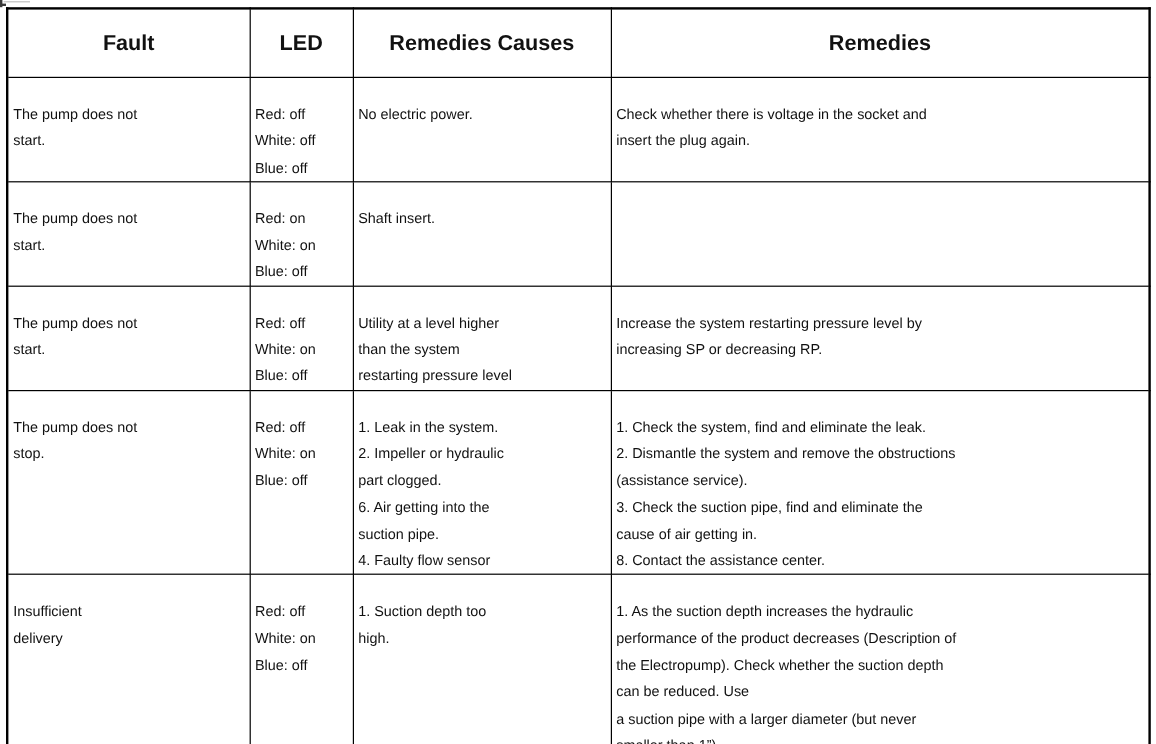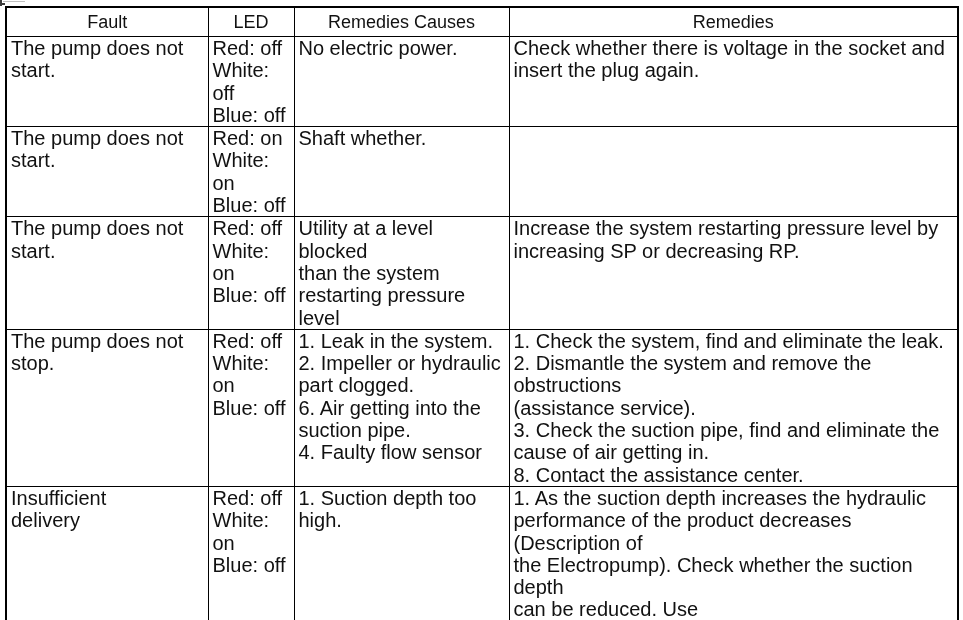--- a/index.html
+++ b/index.html
@@ -27,31 +27,31 @@
     top: 6px;
     width: 952px;
     border-collapse: collapse;
     table-layout: fixed;
     border: 2px solid #000000;
   }
   table.trouble th,
   table.trouble td {
     border: 1px solid #000000;
     vertical-align: top;
-    padding: 0 3px 0 4px;
-    font-size: 20px;
+    padding: 19px 3px 0 4px;
+    font-size: 12px;
     line-height: 22.3px;
     white-space: pre-line;
     overflow: hidden;
   }
   table.trouble th {
     font-size: 18px;
-    font-weight: normal;
+    font-weight: bold;
     text-align: center;
-    padding: 2px 2px;
+    padding: 16px 2px;
     line-height: 24px;
     white-space: normal;
   }
   tr.hrow   { height: 25px; }
   tr.r0     { height: 69px; }
   tr.r1     { height: 68px; }
   tr.r2     { height: 68px; }
   tr.r3     { height: 135px; }
   tr.r4     { height: 246px; }
 </style>
@@ -89,30 +89,30 @@
         <td>No electric power.</td>
         <td>Check whether there is voltage in the socket and
 insert the plug again.</td>
       </tr>
       <tr class="r1">
         <td>The pump does not
 start.</td>
         <td>Red: on
 White: on
 Blue: off</td>
-        <td>Shaft whether.</td>
+        <td>Shaft insert.</td>
         <td></td>
       </tr>
       <tr class="r2">
         <td>The pump does not
 start.</td>
         <td>Red: off
 White: on
 Blue: off</td>
-        <td>Utility at a level blocked
+        <td>Utility at a level higher
 than the system
 restarting pressure level</td>
         <td>Increase the system restarting pressure level by
 increasing SP or decreasing RP.</td>
       </tr>
       <tr class="r3">
         <td>The pump does not
 stop.</td>
         <td>Red: off
 White: on

